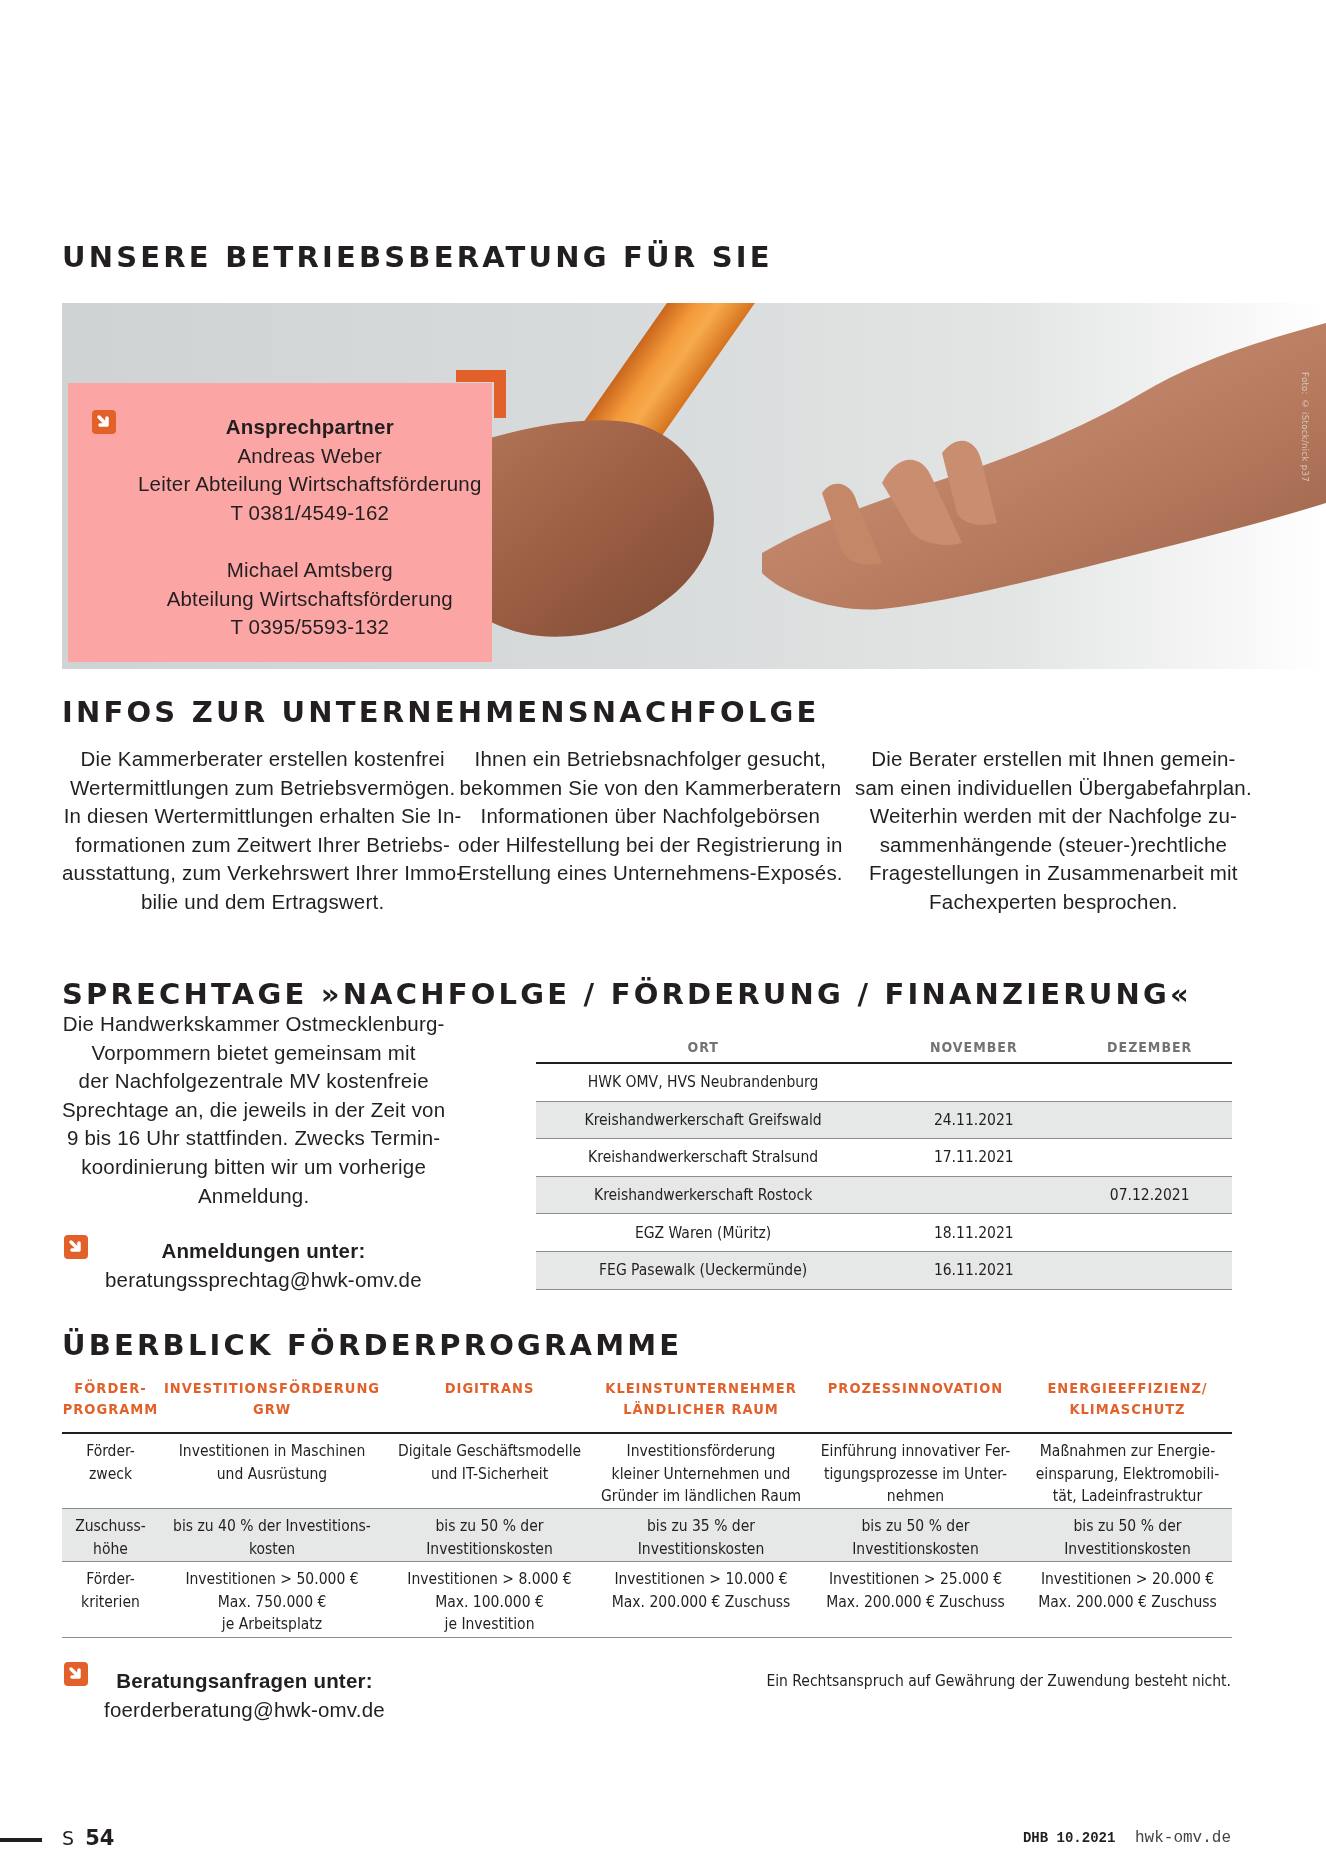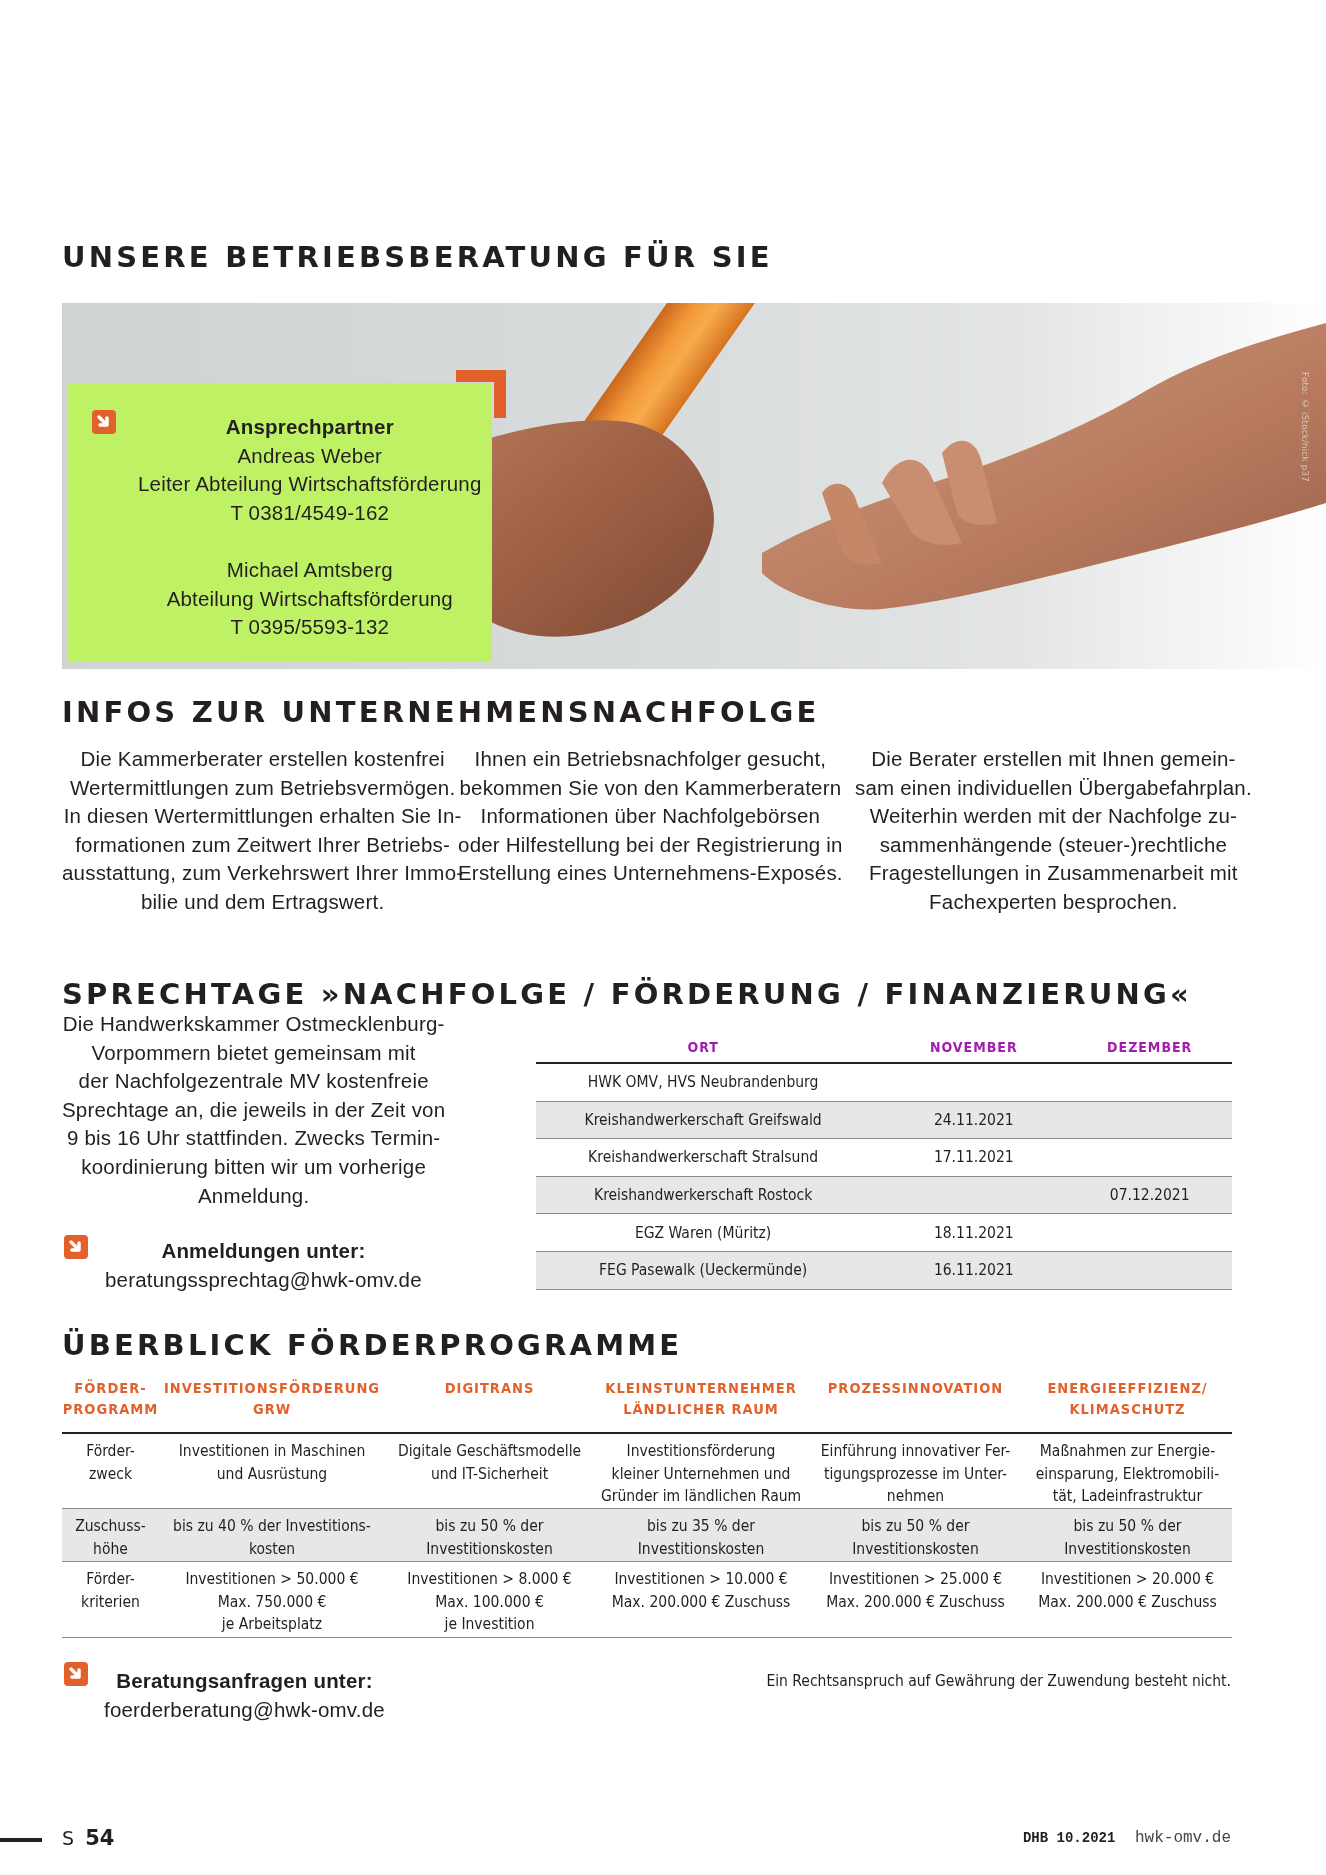--- a/index.html
+++ b/index.html
@@ -10,28 +10,28 @@
              color: #231f20; white-space: nowrap; transform: scaleX(1.0); transform-origin: left top; }
   .body-text { font-family: "Liberation Sans Narrow", "Liberation Sans", sans-serif; font-size: 20.5px; line-height: 28.6px;
                color: #231f20; letter-spacing: 0.2px; }
   .body-text div { white-space: nowrap; }
   .icon-arrow { width: 24px; height: 24px; background: #e2612a; border-radius: 4px; display: flex; align-items: center; justify-content: center; }
   .icon-arrow svg { width: 18px; height: 18px; }
 
   
   .hero { left: 62px; top: 303px; width: 1264px; height: 366px;
           background: linear-gradient(90deg, #cfd3d3 0%, #d8dbdb 45%, #e3e5e5 75%, #f6f6f6 92%, #ffffff 100%); }
-  .contact-box { left: 68px; top: 383px; width: 424px; height: 279px; background: #bef264; }
+  .contact-box { left: 68px; top: 383px; width: 424px; height: 279px; background: #fca5a5; }
   .orange-corner { left: 456px; top: 370px; width: 50px; height: 48px; }
   .photo-credit { left: 1300px; top: 372px; color: #d8c6b8; font-size: 9.5px; writing-mode: vertical-rl; white-space: nowrap; letter-spacing: 0.3px; }
 
   
   .sp-table { left: 536px; top: 1032px; width: 696px; font-size: 15.5px; }
   .sp-head { display: flex; height: 30px; align-items: center; border-bottom: 2.5px solid #231f20;
-             color: #a21caf; font-weight: bold; font-size: 14px; letter-spacing: 1px; }
+             color: #737373; font-weight: bold; font-size: 14px; letter-spacing: 1px; }
   .sp-row { display: flex; height: 36.6px; align-items: center; border-bottom: 1.5px solid #8d8d8d; }
   .sp-row.shaded { background: #e6e7e7; }
   .sp-c1 { width: 337px; padding-left: 2px; }
   .sp-c2 { width: 191px; margin-left: 12px; }
   .sp-c3 { width: 168px; }
 
   .fp-table { left: 62px; top: 1376px; width: 1170px; font-size: 15.5px; }
   .fp-head { display: flex; height: 58px; border-bottom: 2.5px solid #231f20; color: #e2612a; font-weight: bold;
              font-size: 14.5px; letter-spacing: 1px; line-height: 21px; padding-top: 2px; box-sizing: border-box; }
   .fp-row { display: flex; border-bottom: 1.5px solid #8d8d8d; line-height: 22.5px; padding-top: 6px; padding-bottom: 4px; box-sizing: border-box; }

